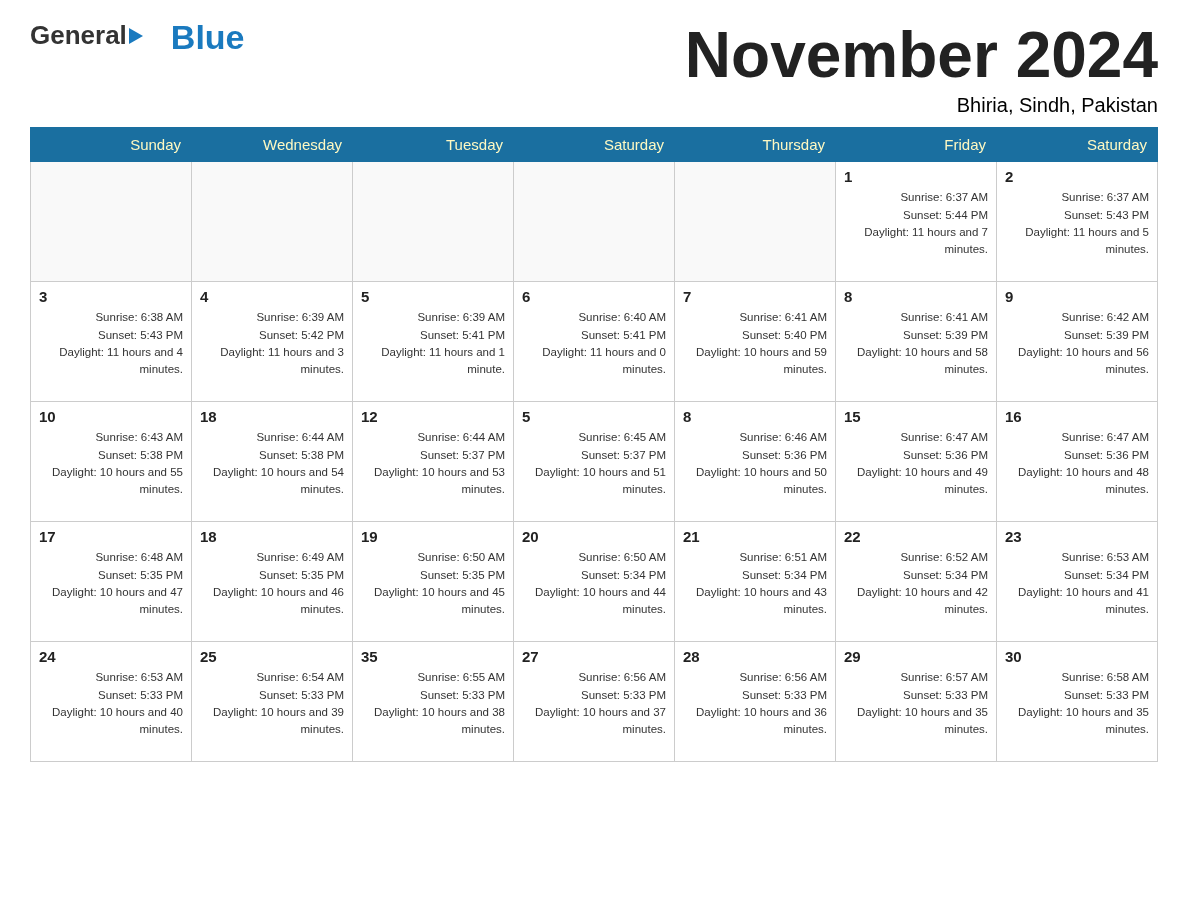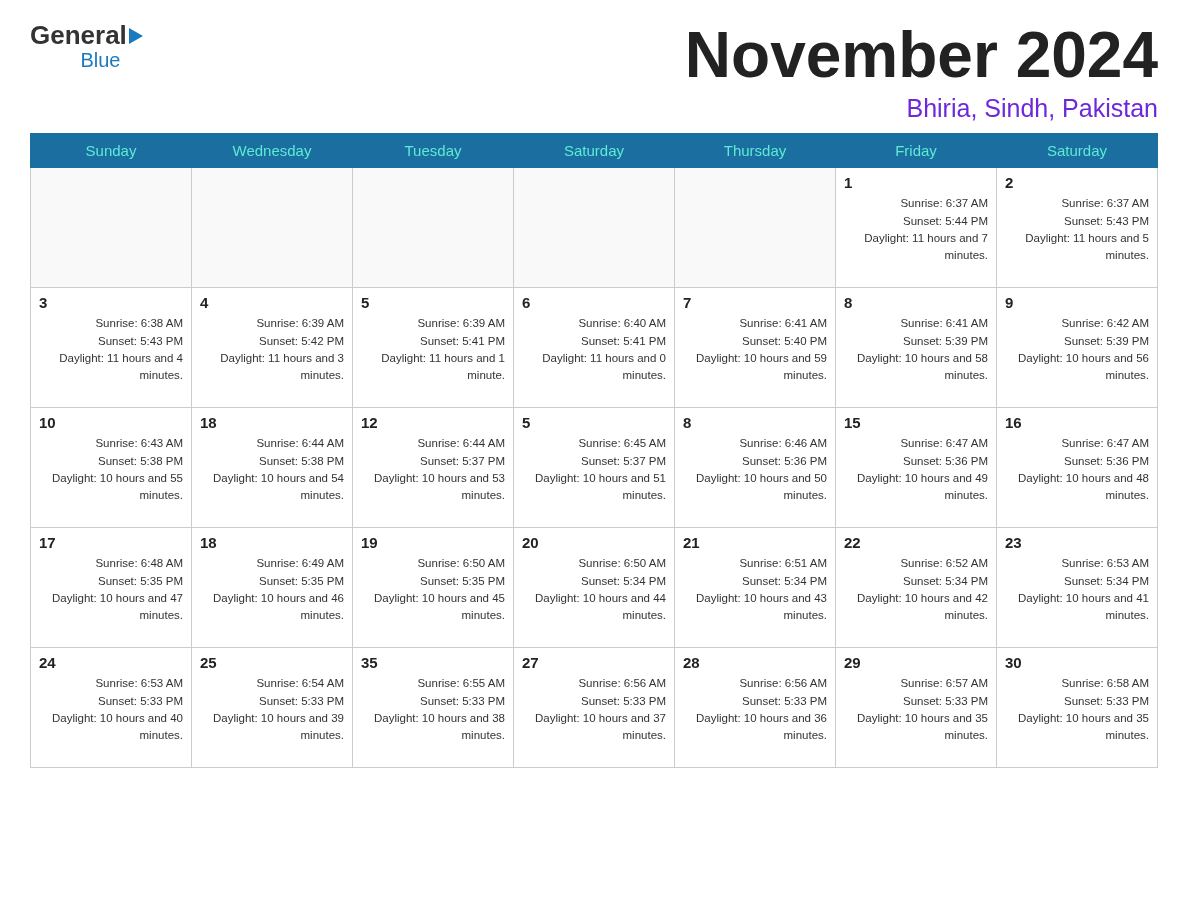--- a/index.html
+++ b/index.html
@@ -11,49 +11,49 @@
       min-height: 918px;
     }
     .header {
       display: flex;
       justify-content: space-between;
       align-items: flex-start;
       margin-bottom: 10px;
     }
     .logo {
       display: flex;
-      flex-direction: column;
-      align-items: center;
+      flex-direction: row;
+      align-items: flex-start;
     }
     .title-block {
       text-align: right;
     }
     .month-year {
       font-size: 64px;
       font-weight: bold;
       color: #222;
       line-height: 1.1;
     }
     .location {
-      font-size: 25px;
-      color: #6d28d9;
+      font-size: 20px;
+      color: #000000;
       margin-top: 4px;
     }
     .calendar {
       width: 100%;
       border-collapse: collapse;
       margin-top: 10px;
     }
     .calendar th {
       background-color: #1a6fa0;
-      color: #5eead4;
+      color: #fef9c3;
       font-size: 15px;
       font-weight: normal;
-      padding: 8px 4px;
-      text-align: center;
+      padding: 8px 10px;
+      text-align: right;
       border: 1px solid #1a6fa0;
     }
     .calendar td {
       border: 1px solid #ccc;
       vertical-align: top;
       padding: 6px 8px;
       width: 14.28%;
       min-height: 100px;
       font-size: 12px;
       color: #333;
@@ -90,22 +90,22 @@
       display: inline-block;
       width: 0;
       height: 0;
       border-top: 8px solid transparent;
       border-bottom: 8px solid transparent;
       border-left: 14px solid #1a7abf;
       margin-left: 2px;
       vertical-align: middle;
     }
     .logo-text-blue {
-      font-size: 20px;
-      font-weight: normal;
+      font-size: 34px;
+      font-weight: bold;
       color: #1a7abf;
       margin-left: 28px;
       display: block;
       margin-top: -2px;
     }
   </style>
 </head>
 <body>
 
 <div class="header">

